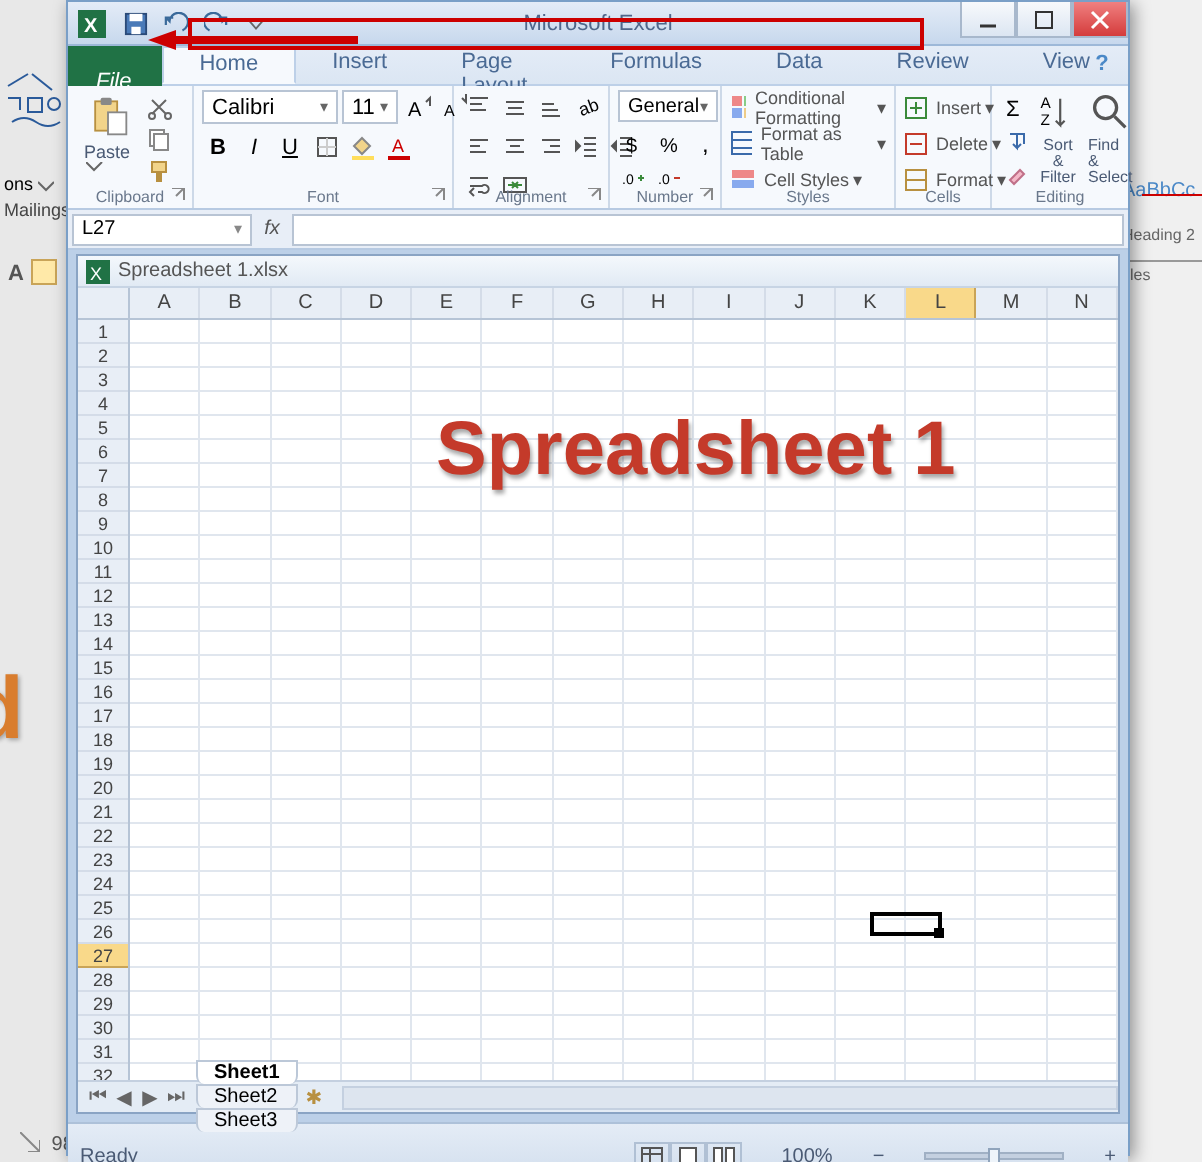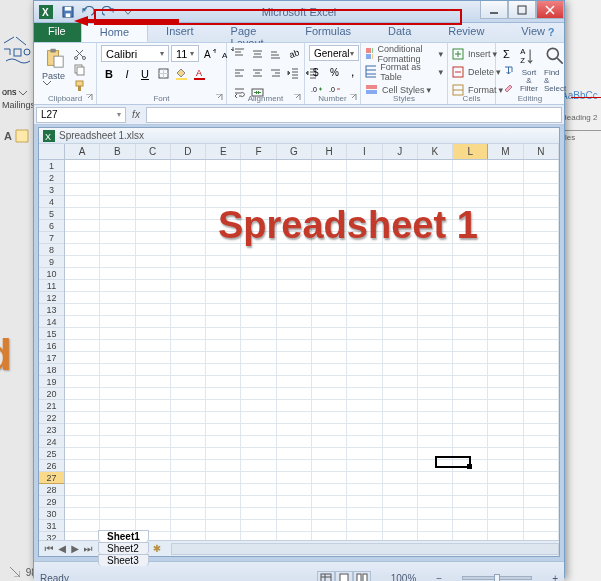--- a/index.html
+++ b/index.html
@@ -32,21 +32,21 @@
 .titlebar .qat { display: flex; gap: 4px; margin-left: 6px; }
 .titlebar .qat span svg { width:12px; height:12px; display:block;}
 .titlebar .title { position: absolute; left: 50%; transform: translateX(-50%); font-size: 11px; color: #4f668a; }
 .titlebar .winbtns { position: absolute; right: 0; top: 0; display: flex; }
 .titlebar .winbtns span { width: 28px; height: 18px; display: flex; align-items: center; justify-content: center; border: 1px solid #a8b8cc; border-top:none; font-size: 10px; background: linear-gradient(#f7f9fc, #dce6f2); }
 .titlebar .winbtns .close { background: linear-gradient(#f08080, #d43c3c); color: #fff; }
 
 
 .tabrow { height: 20px; background: linear-gradient(#e4ecf7,#dbe6f3); display: flex; border-bottom: 1px solid #bdd0e8; }
 .tabrow .tab { padding: 2px 18px; font-size: 11px; color: #4a6a94; cursor: pointer; border-right: 1px solid transparent;}
-.tabrow .tab.file { background: #207245; color: #fff; padding: 2px 14px; }
+.tabrow .tab.file { background: #207245; color: #fff; padding: 12px 14px; font-style: italic; }
 .tabrow .tab.active { background: #f6f9fd; border: 1px solid #bdd0e8; border-bottom: 1px solid #f6f9fd; }
 
 
 .callout-box { position: absolute; left: 60px; top: 8px; width: 368px; height: 16px; border: 2px solid #c00; background: transparent; pointer-events: none; z-index: 50;}
 .callout-arrow { position: absolute; left: 40px; top: 11px; width: 105px; height: 10px; z-index:51; pointer-events:none;}
 .callout-arrow svg { width:100%; height:100%; overflow:visible;}
 
 
 .ribbon { height: 62px; background: #f6f9fd; border-bottom: 1px solid #b7cae2; display: flex; position: relative; }
 .group { border-right: 1px solid #cdd9e8; padding: 2px 4px 0 4px; position: relative; display:flex; flex-direction:column;}

